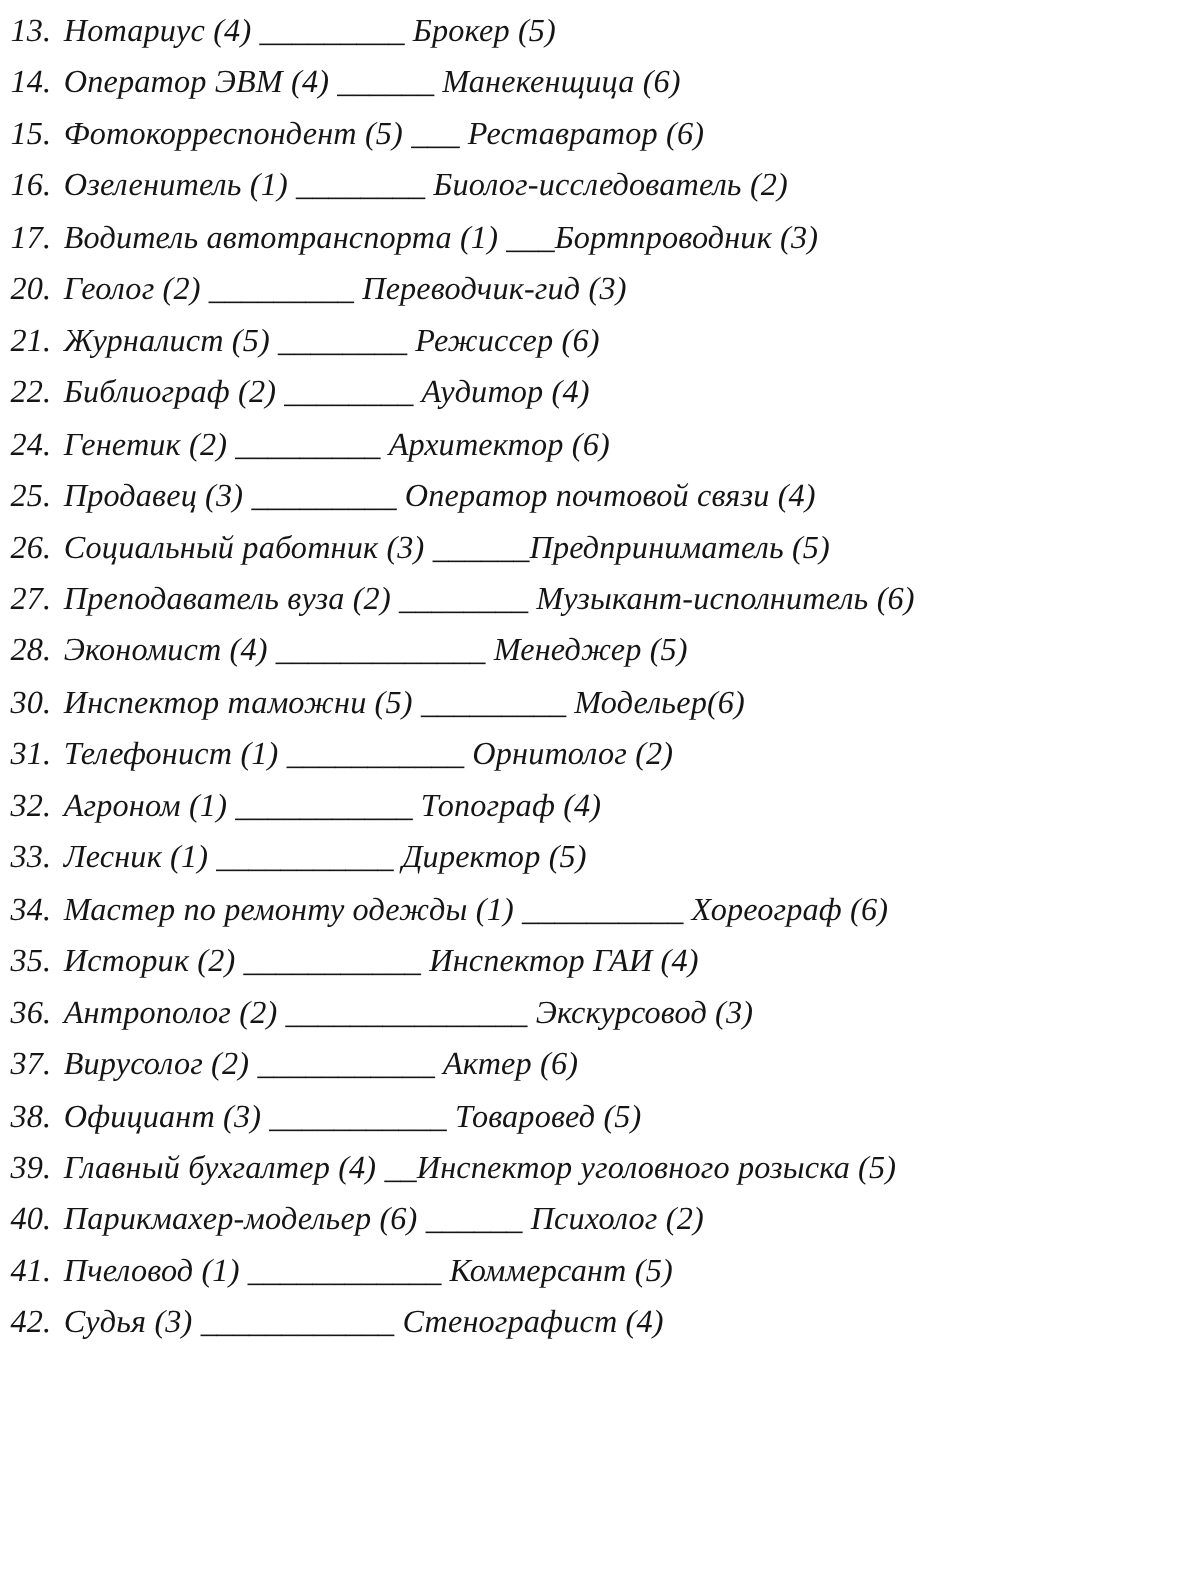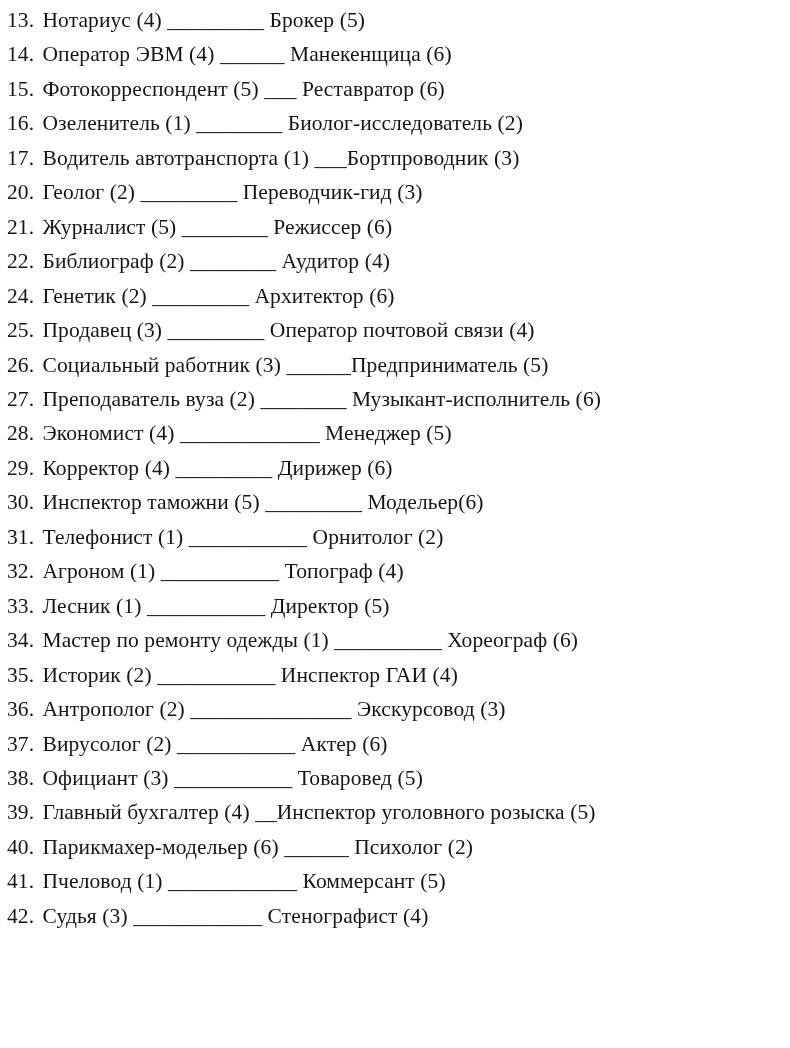--- a/index.html
+++ b/index.html
@@ -18,20 +18,21 @@
     box-sizing: border-box;
     width: 790px;
     height: 1048px;
     padding: 3px 6px 0 7px;
   }
   .row {
     white-space: nowrap;
     font-size: 21.5px;
     line-height: 34.45px;
     letter-spacing: 0.1px;
+    font-style: italic;
   }
   .num {
     display: inline-block;
     min-width: 30px;
   }
   .blank {
     letter-spacing: 0;
   }
 </style>
 </head>
@@ -61,21 +62,20 @@
   <div class="row"><span class="num">24.</span><span> Генетик (2) </span><span class="blank">_________</span><span> Архитектор (6)</span></div>
 
   <div class="row"><span class="num">25.</span><span> Продавец (3) </span><span class="blank">_________</span><span> Оператор почтовой связи (4)</span></div>
 
   <div class="row"><span class="num">26.</span><span> Социальный работник (3) </span><span class="blank">______</span><span>Предприниматель (5)</span></div>
 
   <div class="row"><span class="num">27.</span><span> Преподаватель вуза (2) </span><span class="blank">________</span><span> Музыкант-исполнитель (6)</span></div>
 
   <div class="row"><span class="num">28.</span><span> Экономист (4) </span><span class="blank">_____________</span><span> Менеджер (5)</span></div>
 
-  <div class="row"><span class="num">29.</span><span> Корректор (4) </span><span class="blank">_________</span><span> Дирижер (6)</span></div>
 
   <div class="row"><span class="num">30.</span><span> Инспектор таможни (5) </span><span class="blank">_________</span><span> Модельер(6)</span></div>
 
   <div class="row"><span class="num">31.</span><span> Телефонист (1) </span><span class="blank">___________</span><span> Орнитолог (2)</span></div>
 
   <div class="row"><span class="num">32.</span><span> Агроном (1) </span><span class="blank">___________</span><span> Топограф (4)</span></div>
 
   <div class="row"><span class="num">33.</span><span> Лесник (1) </span><span class="blank">___________</span><span> Директор (5)</span></div>
 
   <div class="row"><span class="num">34.</span><span> Мастер по ремонту одежды (1) </span><span class="blank">__________</span><span> Хореограф (6)</span></div>

